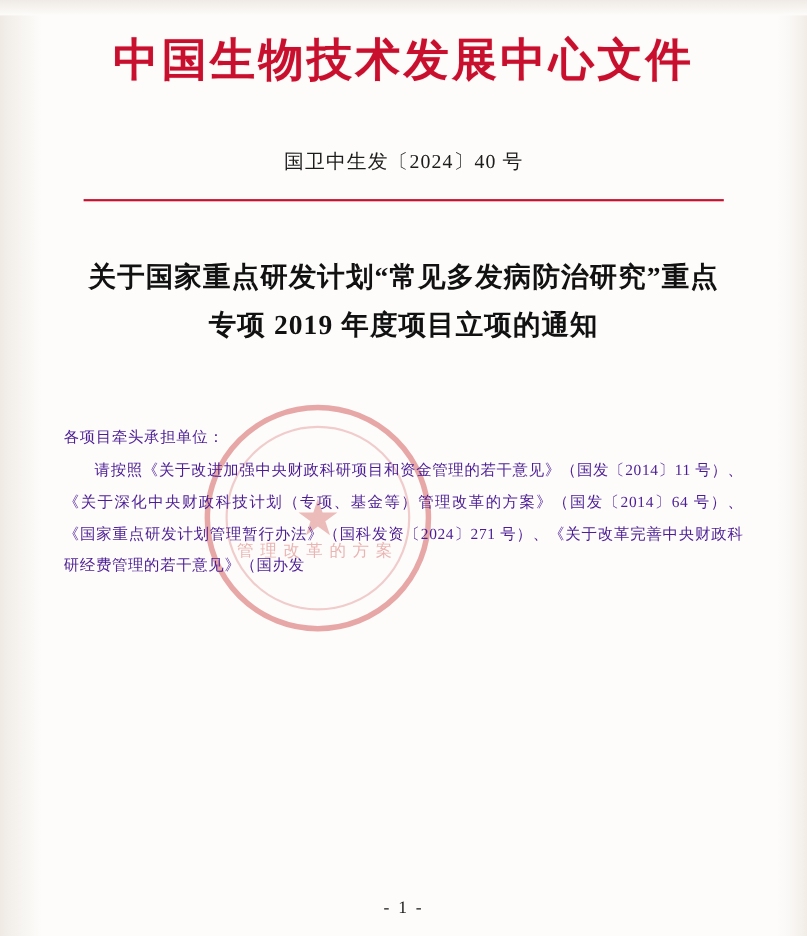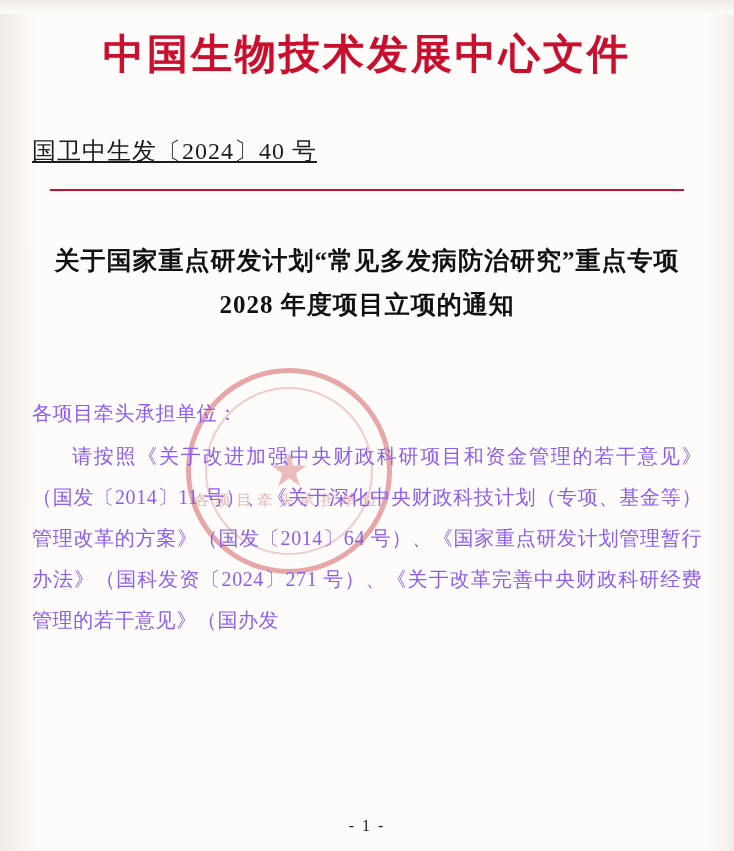--- a/index.html
+++ b/index.html
@@ -80,64 +80,64 @@
     transform: translateX(-50%);
     font-size: 15px;
     letter-spacing: 6px;
     color: rgba(196, 40, 40, 0.34);
     white-space: nowrap;
   }
 
   .content {
     position: relative;
     z-index: 3;
-    padding: 0 32px;
+    padding: 0 58px;
   }
 
   .masthead {
     text-align: center;
     color: #c8102e;
     font-family: "Liberation Serif", serif;
     font-weight: bold;
     font-size: 41px;
     letter-spacing: 3px;
     margin-top: 30px;
     line-height: 1.2;
     text-shadow: 0 0 1px rgba(200,16,46,0.4);
   }
 
   .doc-number {
-    font-size: 24px;
+    text-align: center;
+    font-size: 18px;
     color: #1c1c1c;
     letter-spacing: 1px;
     margin-top: 56px;
-    text-decoration: underline;
   }
 
   .red-rule {
     height: 2px;
     background: #c8102e;
     margin: 22px 18px 0 18px;
   }
 
   .doc-title {
     text-align: center;
     font-size: 25px;
     font-weight: bold;
     line-height: 1.75;
     color: #111;
     margin: 48px 14px 0 14px;
     letter-spacing: 1px;
   }
 
   .body-block {
     margin-top: 66px;
-    font-size: 20px;
+    font-size: 14px;
     line-height: 2.05;
-    color: #8b5cf6;
+    color: #4c1d95;
     letter-spacing: 0.6px;
     text-align: justify;
   }
 
   .salutation {
     margin: 0 0 2px 0;
   }
 
   .para {
     margin: 0;
@@ -160,32 +160,32 @@
 
 <div id="doc-page">
 
   <div class="paper-edge-left"></div>
   <div class="paper-edge-right"></div>
   <div class="paper-edge-top"></div>
 
   <div class="seal">
     <div class="seal-inner"></div>
     <div class="seal-star">★</div>
-    <div class="seal-text">各项目牵头承担单位</div>
+    <div class="seal-text">管理改革的方案</div>
   </div>
 
   <div class="content">
 
     <div class="masthead">中国生物技术发展中心文件</div>
 
     <div class="doc-number">国卫中生发〔2024〕40 号</div>
 
     <div class="red-rule"></div>
 
-    <div class="doc-title">关于国家重点研发计划“常见多发病防治研究”重点专项 2028 年度项目立项的通知</div>
+    <div class="doc-title">关于国家重点研发计划“常见多发病防治研究”重点专项 2019 年度项目立项的通知</div>
 
     <div class="body-block">
       <p class="salutation">各项目牵头承担单位：</p>
       <p class="para">请按照《关于改进加强中央财政科研项目和资金管理的若干意见》（国发〔2014〕11 号）、《关于深化中央财政科技计划（专项、基金等）管理改革的方案》（国发〔2014〕64 号）、《国家重点研发计划管理暂行办法》（国科发资〔2024〕271 号）、《关于改革完善中央财政科研经费管理的若干意见》（国办发</p>
     </div>
 
   </div>
 
   <div class="page-number">- 1 -</div>
 

